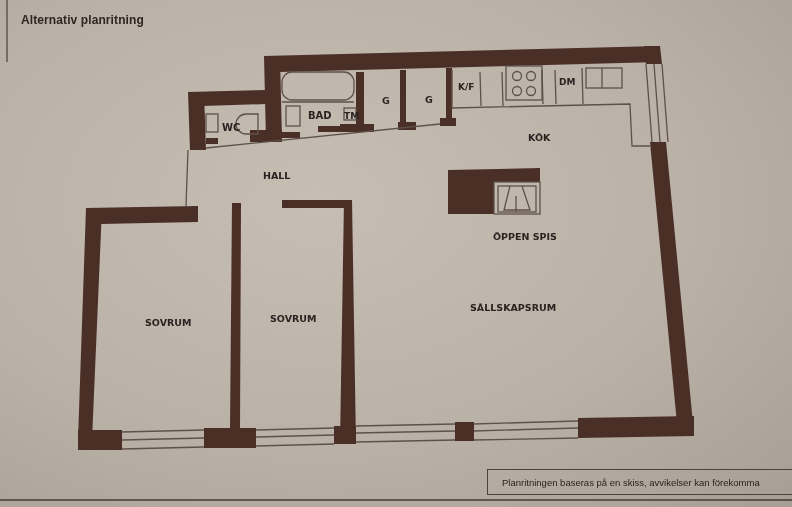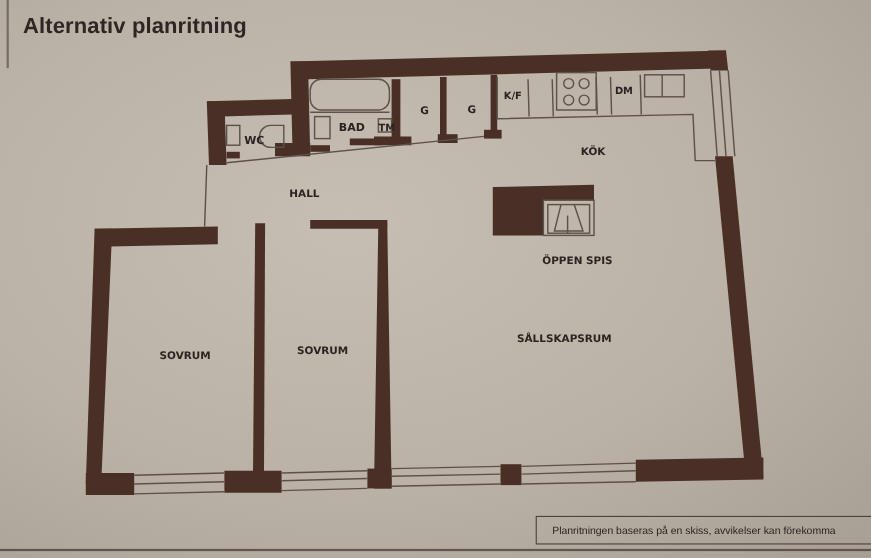--- a/index.html
+++ b/index.html
@@ -1,21 +1,21 @@
 <!DOCTYPE html>
 <html><head>
 <meta charset="utf-8">
 <style>
   html, body { margin:0; padding:0; }
   body { width:792px; height:507px; overflow:hidden; background:#b4aba2; position:relative;
          font-family:"Liberation Sans", "DejaVu Sans", sans-serif; }
   .paper { position:absolute; inset:0;
            background: radial-gradient(ellipse at 40% 40%, #c6bdb3 0%, #bab1a7 55%, #a79e94 100%); }
   .edge-line { position:absolute; left:6px; top:0; width:2px; height:62px; background:#5a504a; opacity:.7; }
-  .title { position:absolute; left:21px; top:13px; font-size:20px; font-weight:bold; color:#2e2622; letter-spacing:.1px; }
+  .title { position:absolute; left:21px; top:13px; font-size:12px; font-weight:bold; color:#2e2622; letter-spacing:.1px; }
   svg.plan { position:absolute; left:0; top:0; }
   .lbl { font-family:"DejaVu Sans", sans-serif; font-weight:bold; fill:#2b2320; }
   .disclaimer { position:absolute; left:487px; top:469px; width:330px; height:26px; border:1.5px solid #4a423c;
                 box-sizing:border-box; font-size:9.5px; color:#2b2320; padding:7px 0 0 14px; white-space:nowrap; }
   .bottom-rule { position:absolute; left:0; top:499px; width:792px; height:1.5px; background:#4a423c; opacity:.8; }
 </style>
 </head>
 <body>
 
 <div class="paper"></div>

